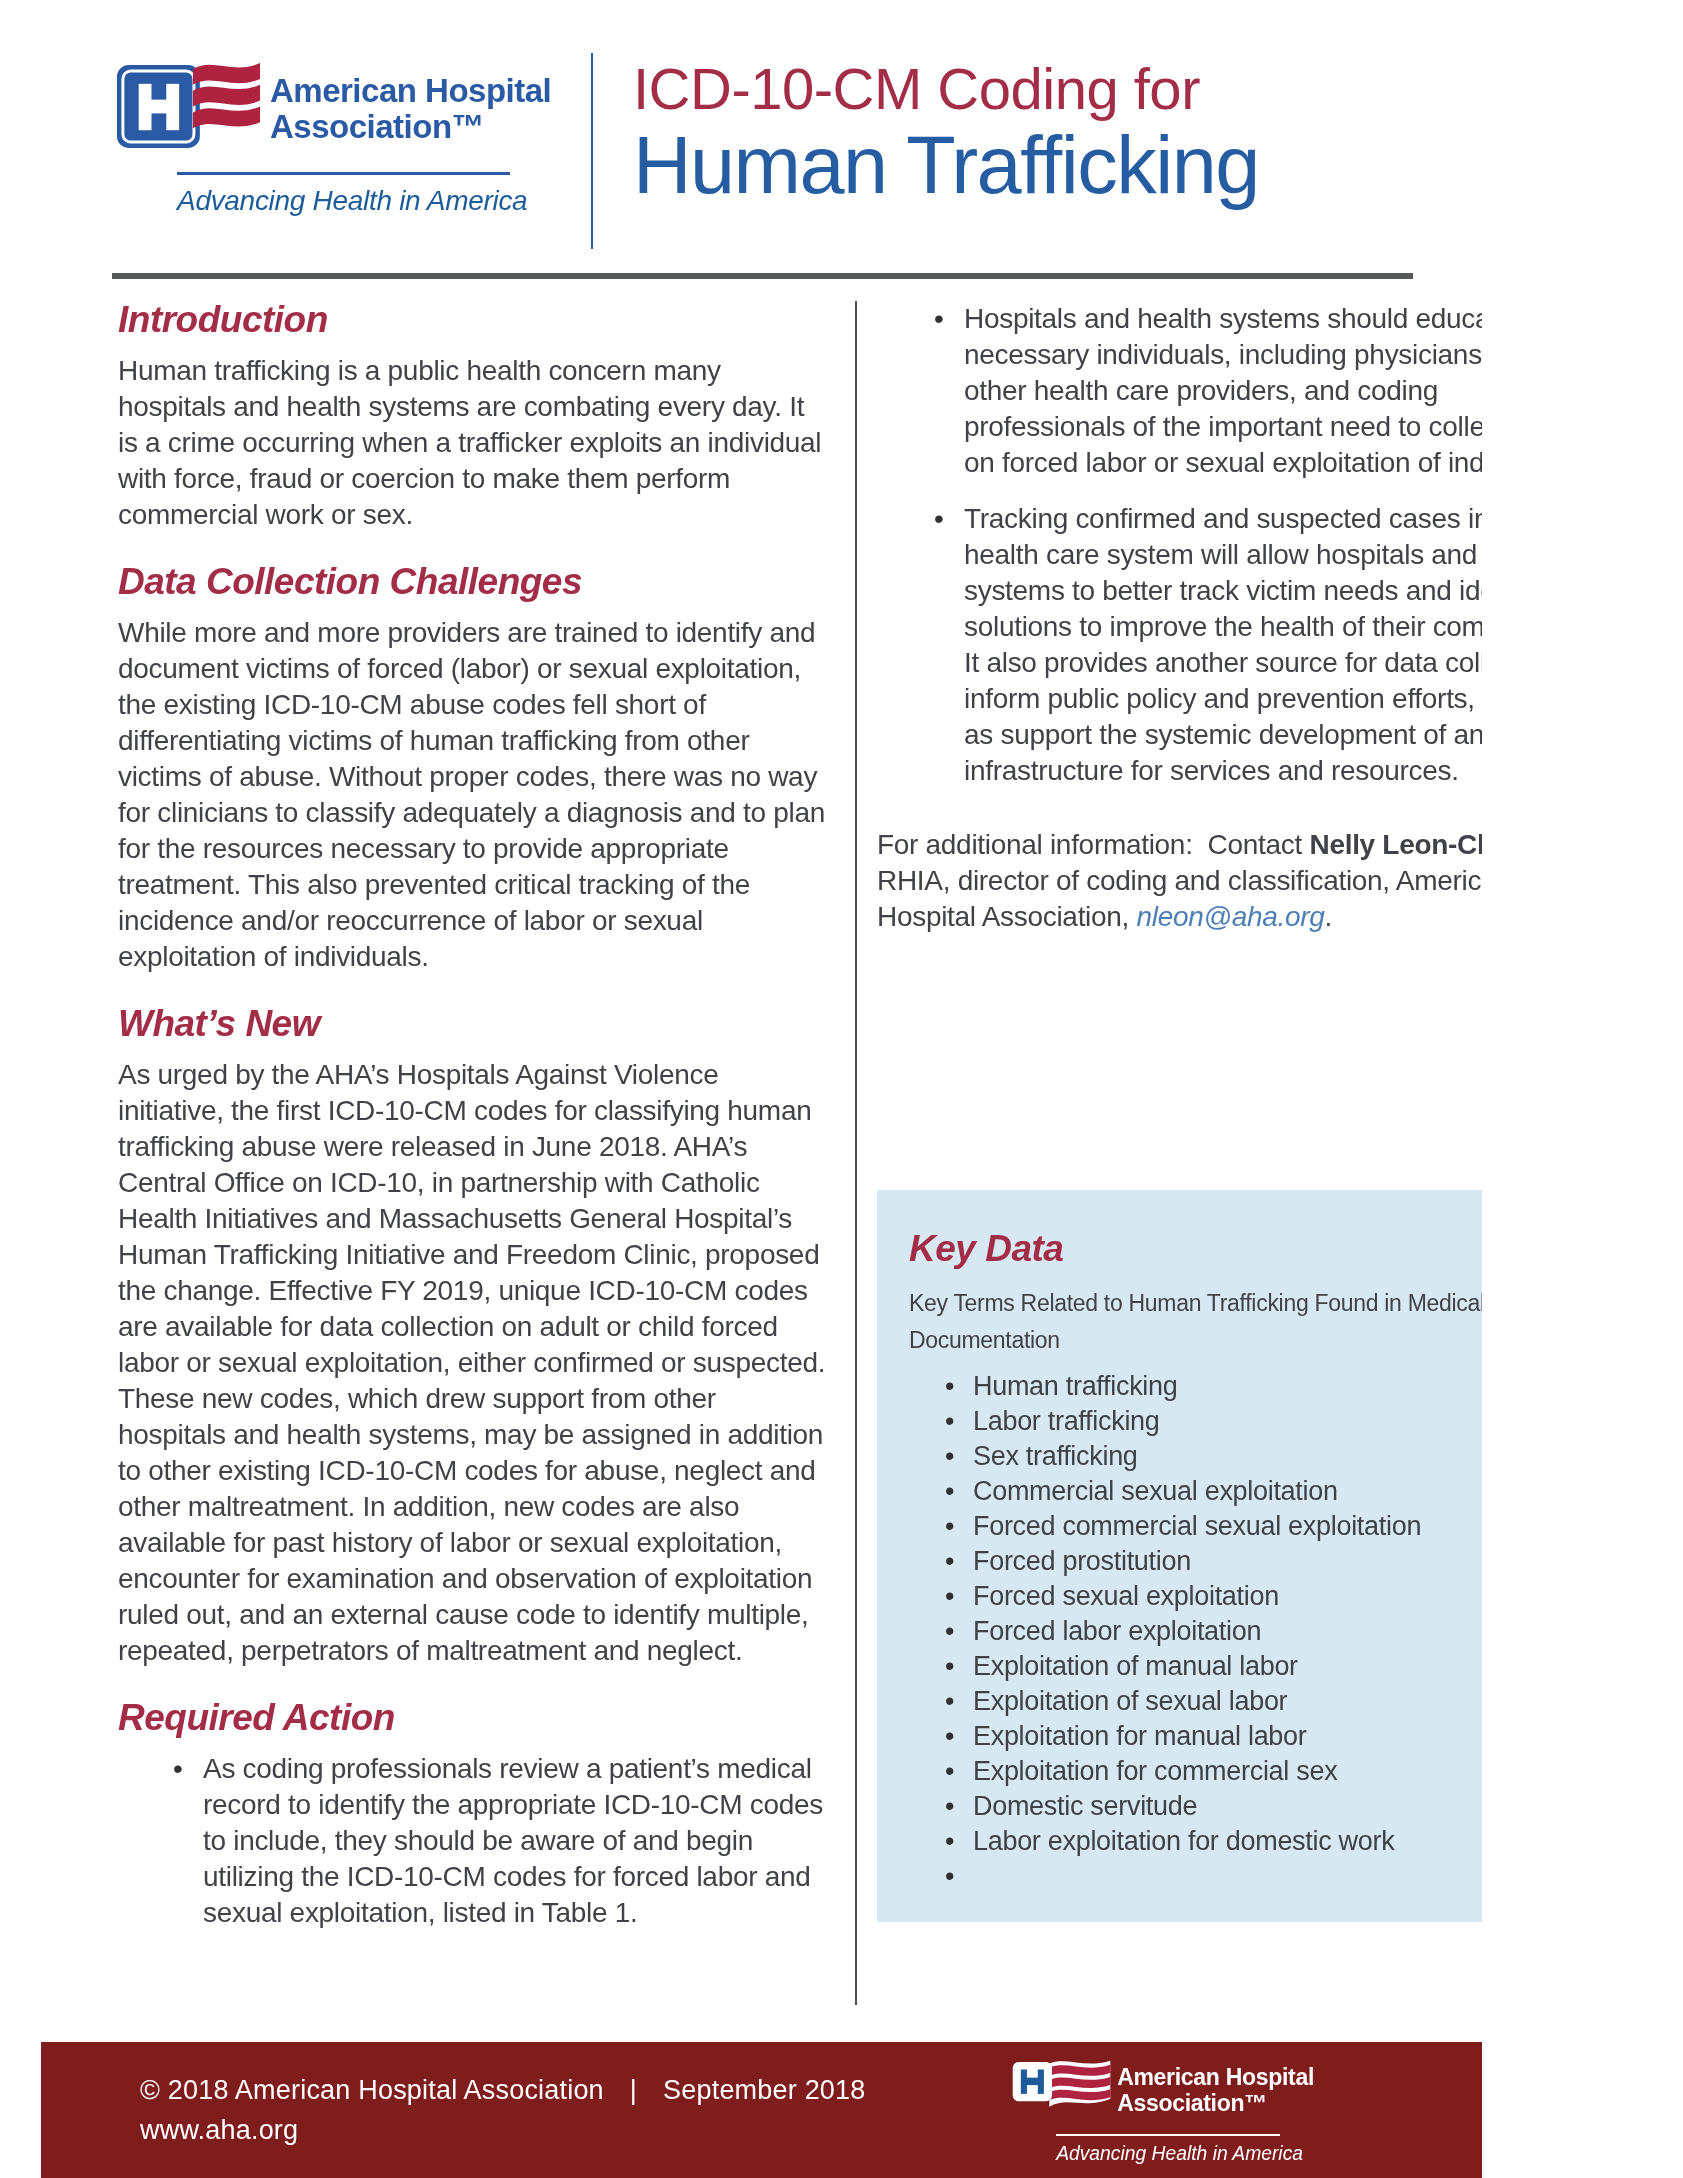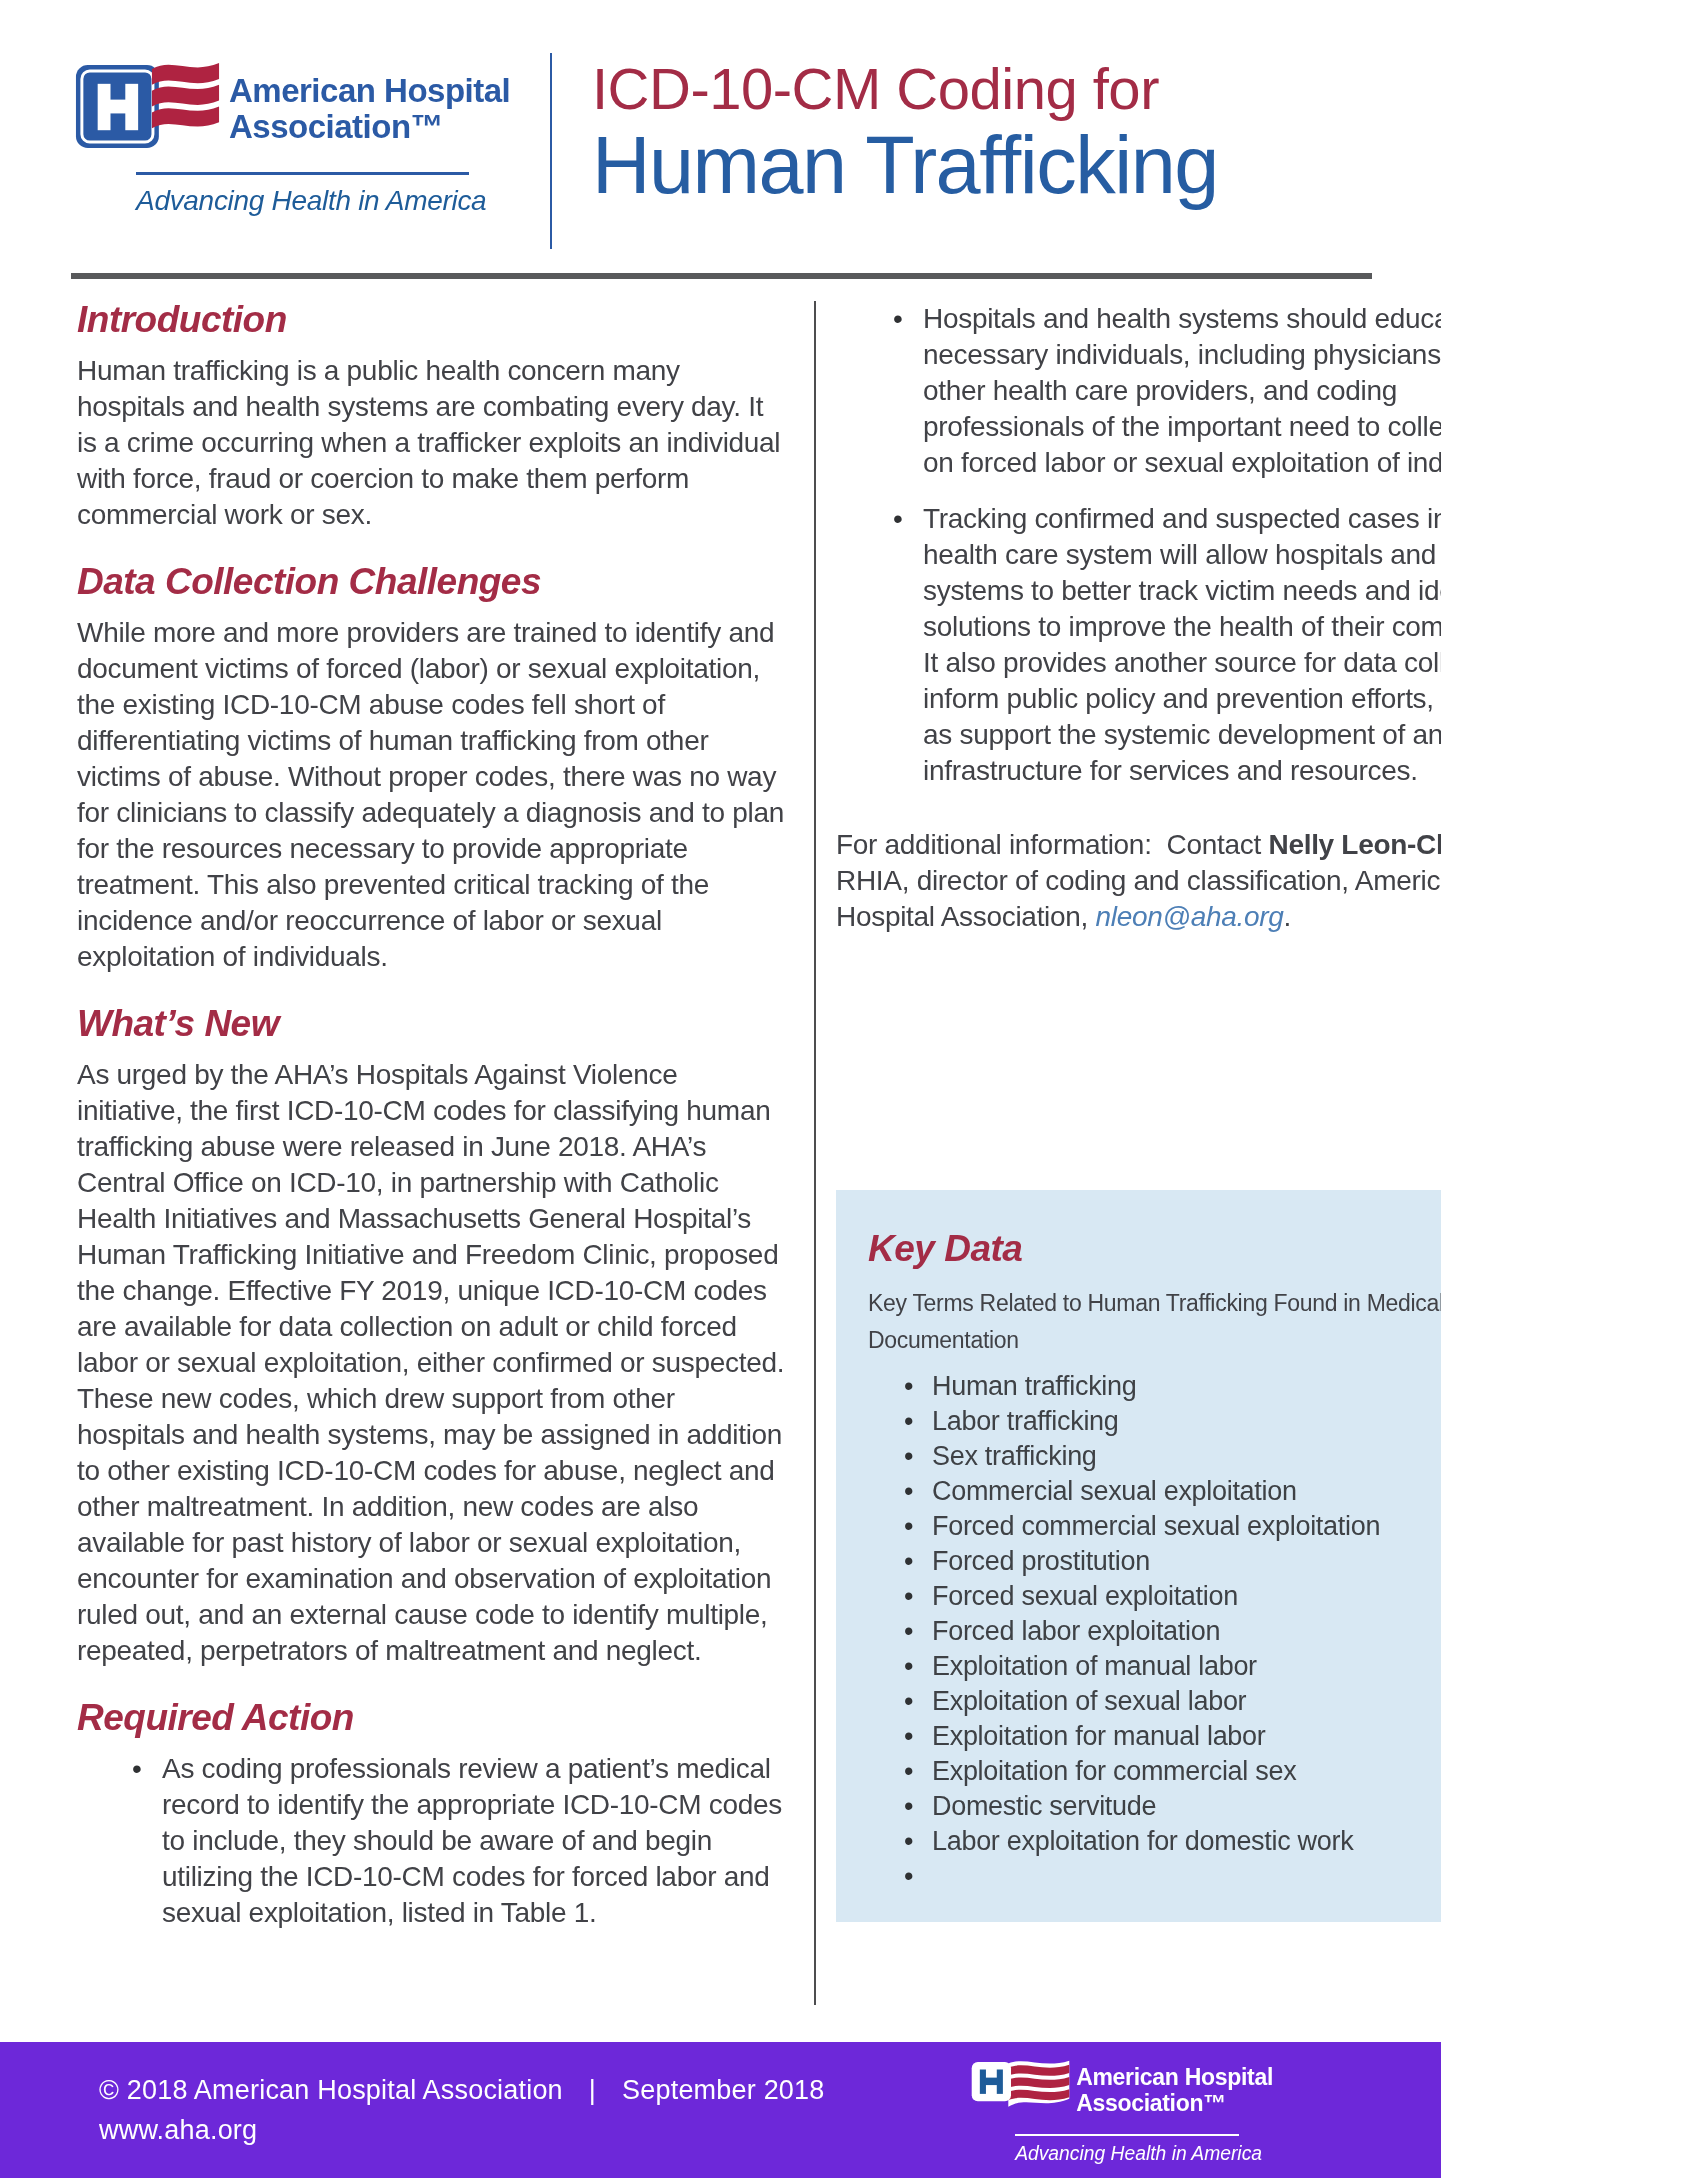--- a/index.html
+++ b/index.html
@@ -1,17 +1,17 @@
 <!DOCTYPE html>
 <html><head>
 <meta charset="utf-8">
 <style>
   html,body{margin:0;padding:0;background:#ffffff;}
   .page{position:relative;width:1441px;height:2178px;background:#ffffff;overflow:hidden;
-        font-family:"Liberation Sans",sans-serif;color:#414247;}
+        font-family:"Liberation Sans",sans-serif;color:#414247;margin-left:41px;}
 
   
   .header{display:flex;align-items:flex-start;padding:53px 69px 0 73px;}
   .logo{width:465px;flex:0 0 auto;}
   .logo-top{display:flex;align-items:center;}
   .logo-mark{width:150px;height:111px;flex:0 0 auto;}
   .logo-text{margin-left:6px;color:#2B5AA5;font-weight:bold;font-size:33px;line-height:1.07;letter-spacing:-0.5px;}
   .logo-rule{height:3px;background:#2B5AA5;width:333px;margin:8px 0 10px 63px;}
   .logo-tagline{margin-left:63px;color:#1E5C99;font-style:italic;font-size:28px;letter-spacing:-0.3px;}
   .header-vline{width:2px;background:#2B5AA5;height:196px;margin-left:12px;flex:0 0 auto;}
@@ -46,21 +46,21 @@
   .key-box{background:#D8E8F3;margin-top:255px;width:723px;box-sizing:border-box;
            padding:36px 40px 28px 32px;}
   .key-heading{color:#A32C46;font-style:italic;font-weight:bold;font-size:37px;line-height:1;
                letter-spacing:-0.5px;margin:4px 0 18px 0;}
   .key-intro{font-size:23px;line-height:37px;letter-spacing:-0.3px;}
   .key-list{list-style:none;margin:10px 0 0 0;padding:0;}
   .key-item{display:flex;font-size:27px;line-height:35px;letter-spacing:-0.3px;color:#3E4145;}
   .key-item .dot{flex:0 0 auto;width:28px;margin-left:36px;color:#2F3133;}
 
   
-  .footer{position:absolute;left:0;right:0;bottom:0;height:136px;background:#6d28d9;color:#ffffff;
+  .footer{position:absolute;left:0;right:0;bottom:0;height:136px;background:#7f1d1d;color:#ffffff;
           display:flex;align-items:center;justify-content:space-between;
           padding:0 168px 0 99px;box-sizing:border-box;gap:28px;}
   .footer-left{font-size:27px;letter-spacing:0.2px;}
   .footer-line1{display:flex;gap:26px;align-items:center;}
   .footer-url{margin-top:9px;}
   .footer-logo{flex:0 0 auto;}
   .f-top{display:flex;align-items:center;}
   .f-mark{width:103px;height:71px;flex:0 0 auto;}
   .f-text{margin-left:4px;font-weight:bold;font-size:23px;line-height:1.1;letter-spacing:-0.3px;}
   .f-rule{height:2px;background:#ffffff;width:224px;margin:8px 0 7px 46px;}

